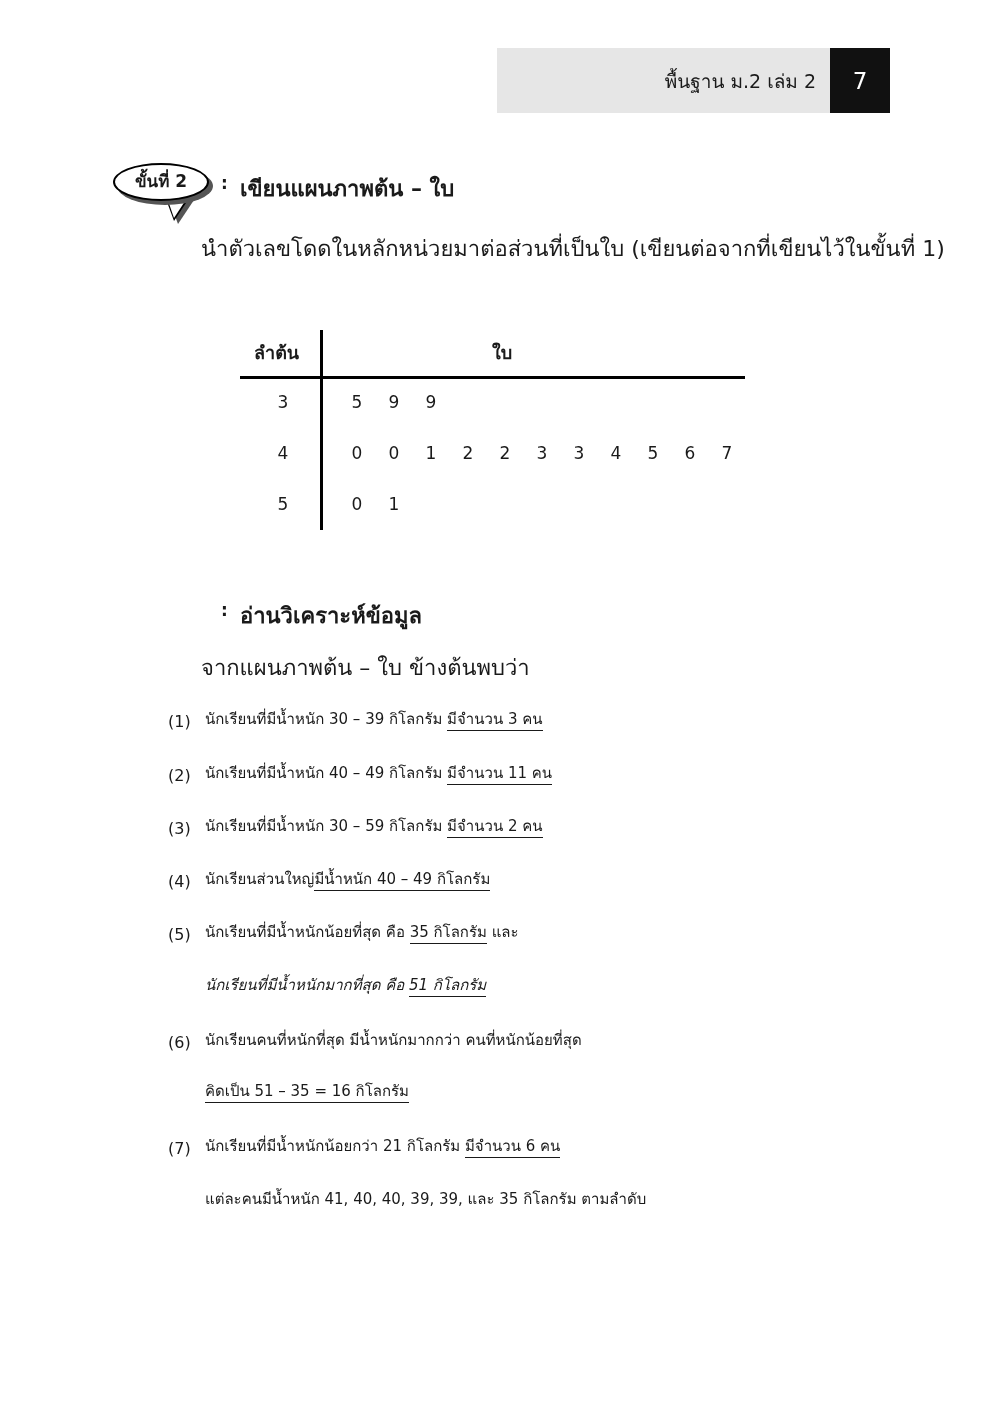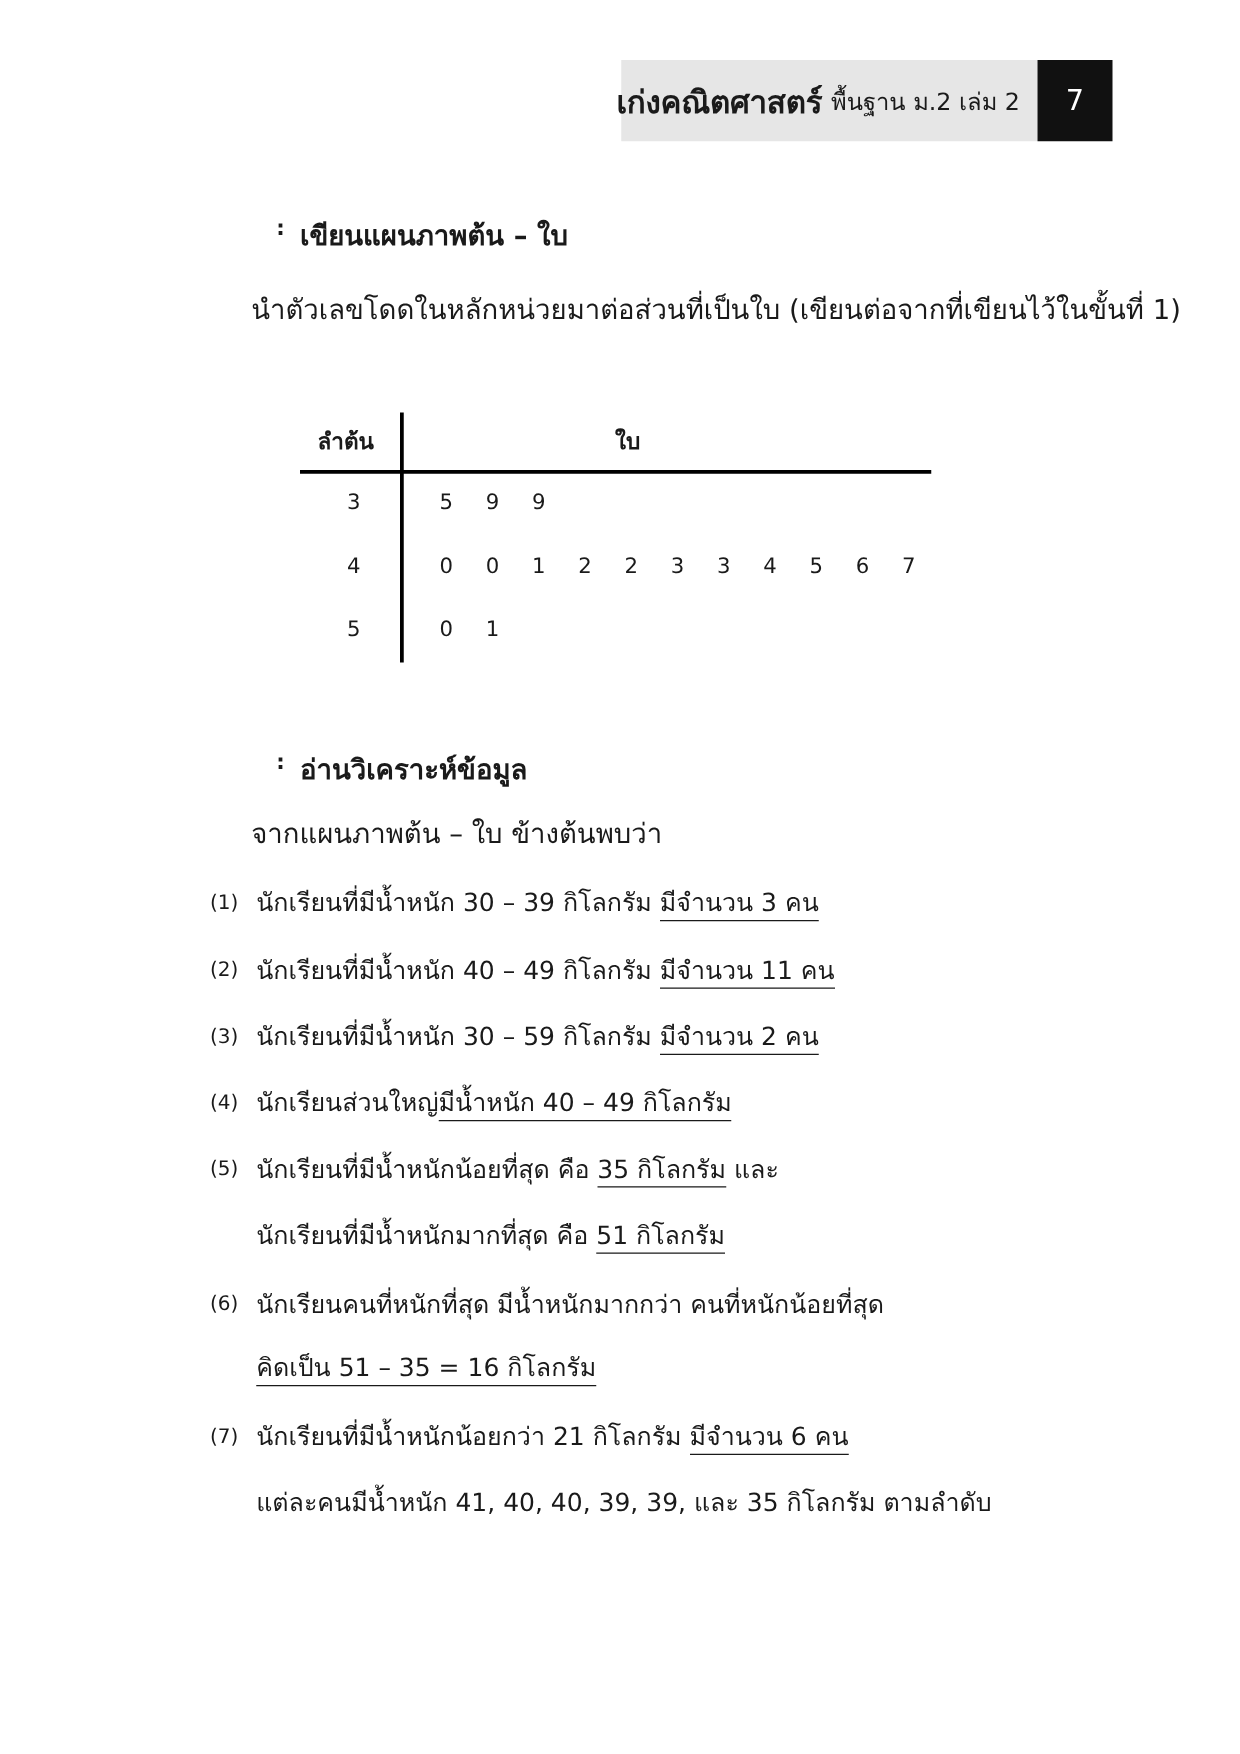--- a/index.html
+++ b/index.html
@@ -210,45 +210,53 @@
   }
   .sl-leaf-cell {
     position: absolute;
     width: 20px;
     text-align: center;
   }
 
   
   .item {
     position: absolute;
-    font-size: 20px;
+    font-size: 15px;
     white-space: nowrap;
     line-height: 1.25;
   }
   .item-num {
     position: absolute;
     font-size: 16px;
   }
   .u {
     border-bottom: 1.5px solid #1a1a1a;
     padding-bottom: 2px;
   }
 </style>
 </head>
 <body>
 
 <div class="header-band">
-  <span class="header-title-strong">เก่งคณิตศาสตร์</span>
   <span class="header-title-light">พื้นฐาน ม.2 เล่ม 2</span>
 </div>
 <div class="page-number-box">
   <span>7</span>
 </div>
 
 <div class="step-block" style="top:163px;">
+  <div class="bubble-wrap">
+    <div class="bubble-tail-shadow"></div>
+    <div class="bubble-tail-outline"></div>
+    <div class="bubble-tail"></div>
+    <div class="bubble-shadow"></div>
+    <div class="bubble-body">
+      <span class="bubble-label">ขั้นที่ 2</span>
+    </div>
+  </div>
   <span class="step-colon">:</span>
   <span class="step-heading">เขียนแผนภาพต้น – ใบ</span>
 </div>
 
 <div class="para" style="left:201px; top:236px;">นำตัวเลขโดดในหลักหน่วยมาต่อส่วนที่เป็นใบ (เขียนต่อจากที่เขียนไว้ในขั้นที่ 1)</div>
 
 <div class="sl-table">
   <span class="sl-head-stem">ลำต้น</span>
   <span class="sl-head-leaf">ใบ</span>
   <div class="sl-vline"></div>
@@ -306,21 +314,21 @@
 
 <span class="item-num" style="left:168px; top:872px;">(4)</span>
 <div class="item" style="left:205px; top:870px;">
   <span>นักเรียนส่วนใหญ่</span><span class="u">มีน้ำหนัก 40 – 49 กิโลกรัม</span>
 </div>
 
 <span class="item-num" style="left:168px; top:925px;">(5)</span>
 <div class="item" style="left:205px; top:923px;">
   <span>นักเรียนที่มีน้ำหนักน้อยที่สุด คือ </span><span class="u">35 กิโลกรัม</span><span> และ</span>
 </div>
-<div class="item" style="left:205px; top:976px;">
+<div class="item" style="left:205px; top:976px;font-style:italic;">
   <span>นักเรียนที่มีน้ำหนักมากที่สุด   คือ   </span><span class="u">51 กิโลกรัม</span>
 </div>
 
 <span class="item-num" style="left:168px; top:1033px;">(6)</span>
 <div class="item" style="left:205px; top:1031px;">นักเรียนคนที่หนักที่สุด มีน้ำหนักมากกว่า คนที่หนักน้อยที่สุด</div>
 <div class="item" style="left:205px; top:1082px;">
   <span class="u">คิดเป็น   51 – 35  =    16   กิโลกรัม</span>
 </div>
 
 <span class="item-num" style="left:168px; top:1139px;">(7)</span>

